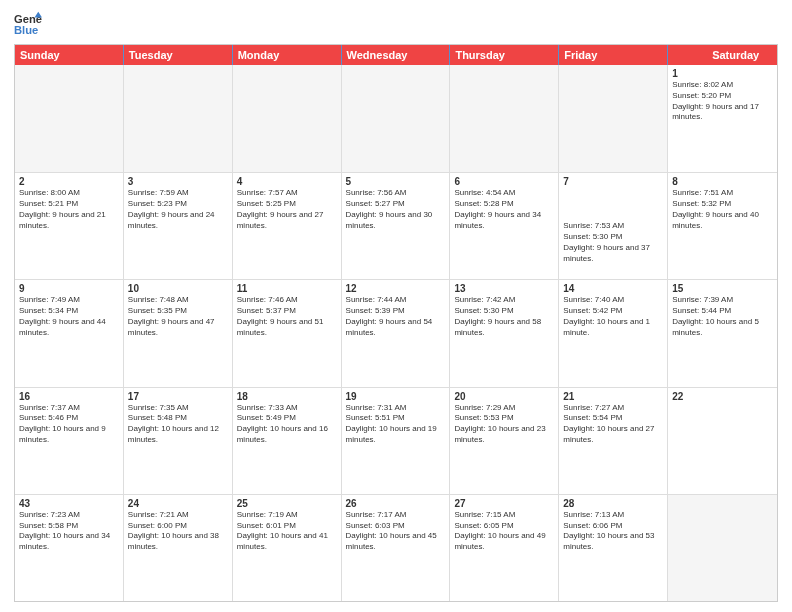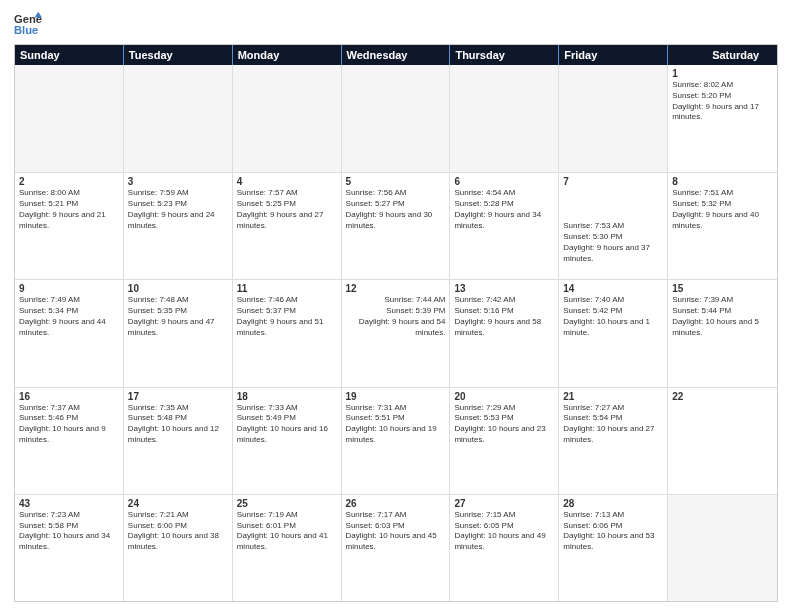--- a/index.html
+++ b/index.html
@@ -47,21 +47,21 @@
     }
     .calendar {
       flex: 1;
       display: flex;
       flex-direction: column;
       border: 1px solid #ccc;
     }
     .cal-header {
       display: grid;
       grid-template-columns: repeat(7, 1fr);
-      background: #0f172a;
+      background: #ef4444;
     }
     .cal-header-cell {
       color: #fff;
       font-size: 11px;
       font-weight: bold;
       padding: 4px 5px;
       text-align: left;
       border-right: 1px solid #5590d0;
     }
     .cal-header-cell:last-child { border-right: none; margin-left: 39px; }
@@ -200,28 +200,28 @@
 Daylight: 9 hours and 47 minutes.</div>
           </div>
           <div class="cal-cell">
             <span class="day-num">11</span>
             <div class="cell-text" style="white-space: pre-line;">Sunrise: 7:46 AM
 Sunset: 5:37 PM
 Daylight: 9 hours and 51 minutes.</div>
           </div>
           <div class="cal-cell">
             <span class="day-num">12</span>
-            <div class="cell-text" style="white-space: pre-line; text-align: right;">Sunrise: 7:44 AM
+            <div class="cell-text" style="white-space: pre-line;">Sunrise: 7:44 AM
 Sunset: 5:39 PM
 Daylight: 9 hours and 54 minutes.</div>
           </div>
           <div class="cal-cell">
             <span class="day-num">13</span>
             <div class="cell-text" style="white-space: pre-line;">Sunrise: 7:42 AM
-Sunset: 5:16 PM
+Sunset: 5:30 PM
 Daylight: 9 hours and 58 minutes.</div>
           </div>
           <div class="cal-cell">
             <span class="day-num">14</span>
             <div class="cell-text" style="white-space: pre-line;">Sunrise: 7:40 AM
 Sunset: 5:42 PM
 Daylight: 10 hours and 1 minute.</div>
           </div>
           <div class="cal-cell">
             <span class="day-num">15</span>

